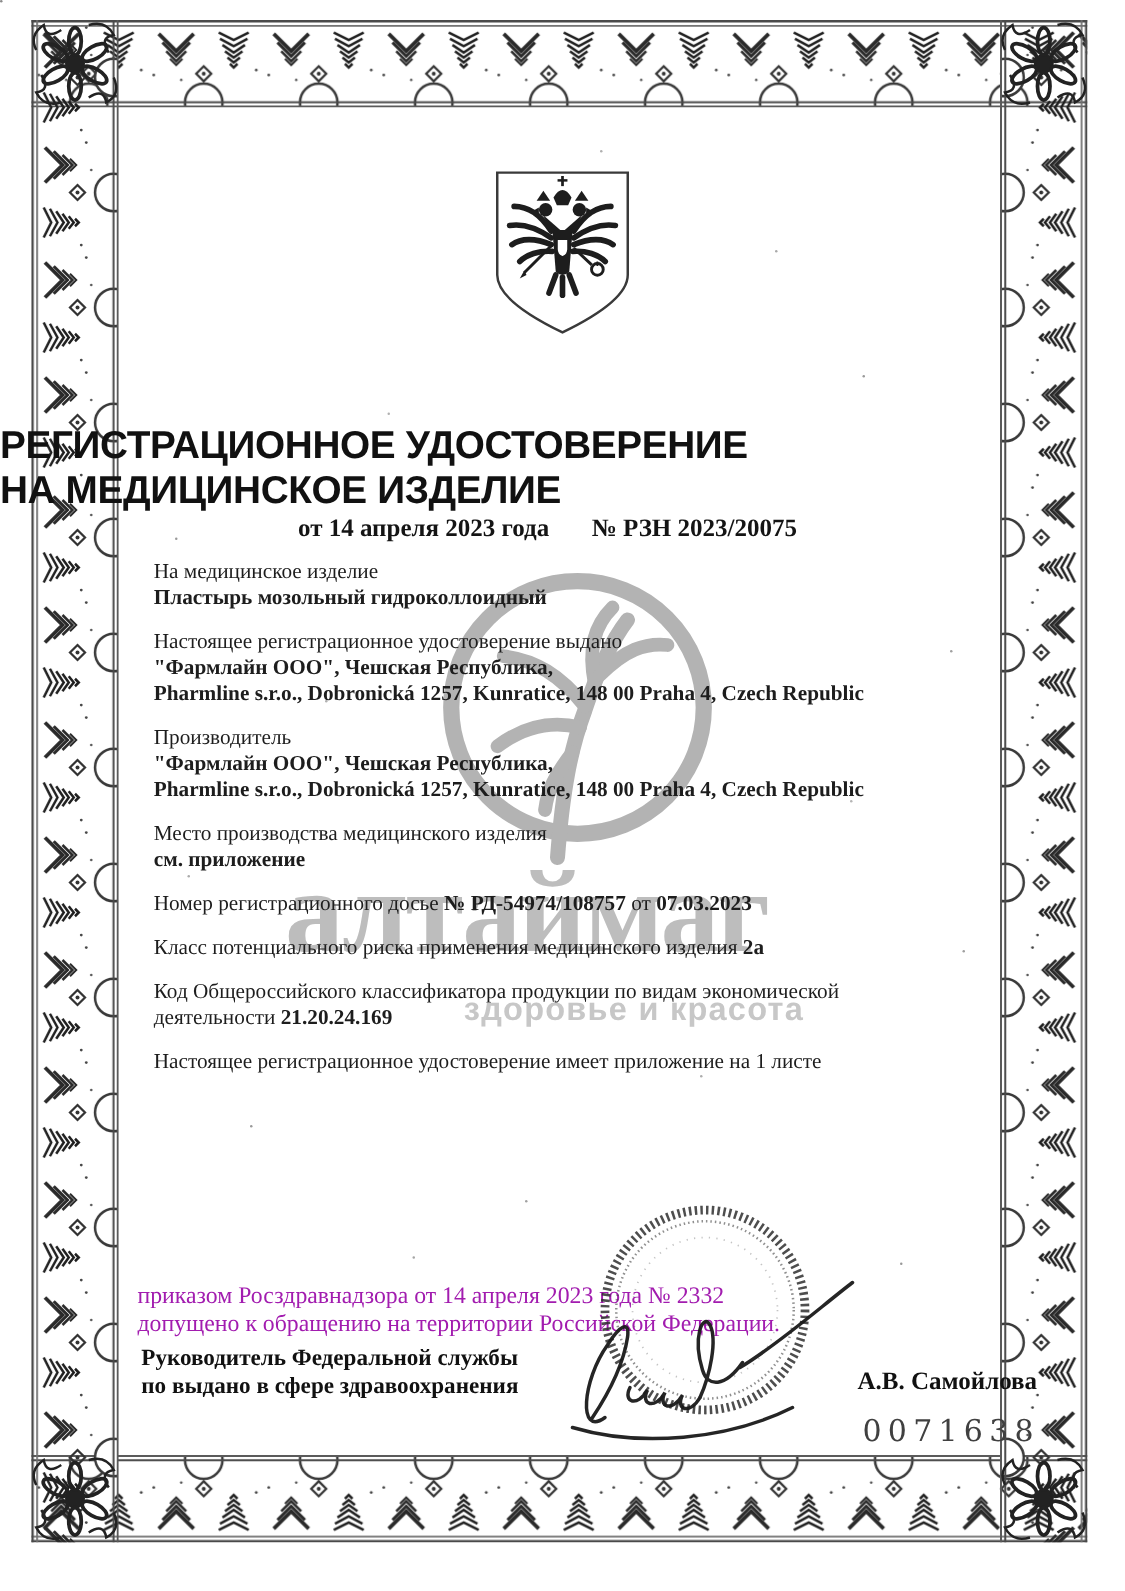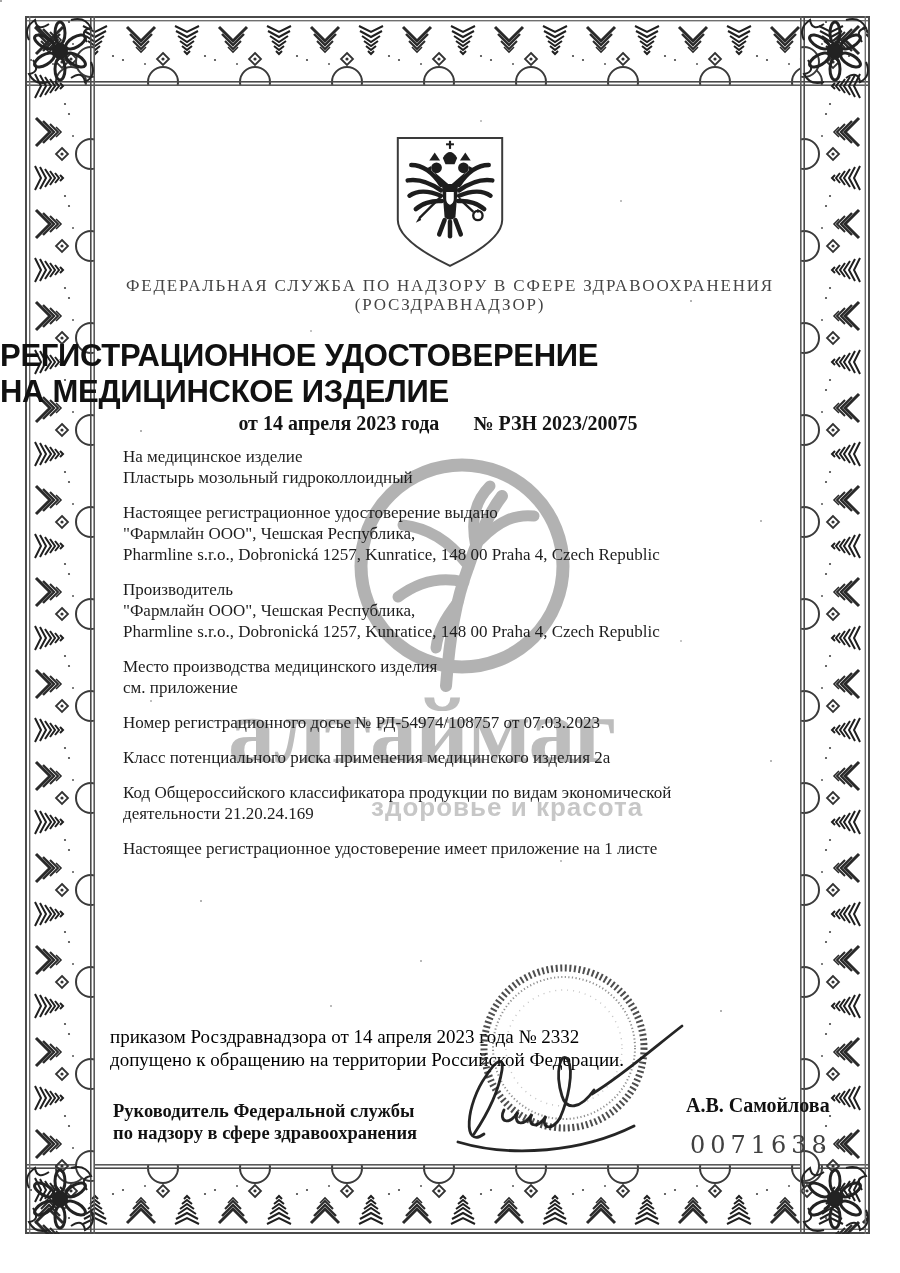--- a/index.html
+++ b/index.html
@@ -44,24 +44,24 @@
     letter-spacing:-.3px;line-height:36px;color:#111;
   }
   .dateline{
     position:absolute;left:0;right:0;top:412px;z-index:3;
     display:flex;justify-content:center;gap:34px;transform:translateX(-12px);
     font-weight:bold;font-size:20px;color:#141414;
   }
   
   .bodytext{position:absolute;left:123px;top:446px;width:648px;z-index:3;font-size:17px;line-height:21px;}
   .bodytext p{margin:0 0 14px 0;}
-  .b{font-weight:normal;}
-  
-  .order{position:absolute;left:110px;top:1026px;z-index:3;font-size:19px;line-height:22.5px;color:#000000;}
-  .signer-title{position:absolute;left:113px;top:1076px;z-index:3;font-weight:bold;font-size:18.5px;line-height:22px;color:#111;margin-top:24px;}
+  .b{font-weight:bold;}
+  
+  .order{position:absolute;left:110px;top:1026px;z-index:3;font-size:19px;line-height:22.5px;color:#a21caf;}
+  .signer-title{position:absolute;left:113px;top:1076px;z-index:3;font-weight:bold;font-size:18.5px;line-height:22px;color:#111;}
   .signer-name{position:absolute;left:650px;top:1094px;z-index:3;font-weight:bold;font-size:20px;color:#111;white-space:nowrap;margin-left:36px;}
   .serial{
     position:absolute;left:690px;top:1131px;z-index:3;
     font-family:"DejaVu Serif",serif;font-size:24px;letter-spacing:5px;color:#404040;
   }
   .stamp{position:absolute;left:478px;top:962px;width:172px;height:172px;z-index:4;}
   .signature{position:absolute;left:450px;top:1012px;width:270px;height:145px;z-index:5;}
   
   .noise{position:absolute;left:0;top:0;width:2px;height:2px;background:#8a8a8a;border-radius:50%;z-index:2;
     box-shadow:140px 430px 0 #999,690px 300px 0 #9a9a9a,760px 520px 0 #a0a0a0,200px 900px 0 #9a9a9a,
@@ -282,24 +282,20 @@
       </g>
       <path d="M60,70 L36,94" fill="none" stroke-width="2.6"></path>
       <path d="M38,96 l-6,3 l4,-7 Z" stroke="none"></path>
       <path d="M80,72 L96,87" fill="none" stroke-width="2.6"></path>
       <circle cx="101" cy="91" r="5.2" fill="none" stroke-width="2.6"></circle>
       <path d="M101,84 V88 M98.5,86 H103.5" fill="none" stroke-width="1.6"></path>
       <path d="M65,64 h10 v9 q0,5 -5,7 q-5,-2 -5,-7 Z" fill="#ffffff" stroke-width="1.6"></path>
     </g>
   </svg>
 
-  <div class="agency">
-    <div>ФЕДЕРАЛЬНАЯ СЛУЖБА ПО НАДЗОРУ В СФЕРЕ ЗДРАВООХРАНЕНИЯ</div>
-    <div>(РОСЗДРАВНАДЗОР)</div>
-  </div>
 
   <div class="title">
     <div>РЕГИСТРАЦИОННОЕ УДОСТОВЕРЕНИЕ</div>
     <div>НА МЕДИЦИНСКОЕ ИЗДЕЛИЕ</div>
   </div>
 
   <div class="dateline">
     <span>от 14 апреля 2023 года</span>
     <span>№ РЗН 2023/20075</span>
   </div>
@@ -342,21 +338,21 @@
       <span>Настоящее регистрационное удостоверение имеет приложение на 1 листе</span>
     </p>
   </div>
 
   <div class="order">
     <div>приказом Росздравнадзора от 14 апреля 2023 года № 2332</div>
     <div>допущено к обращению на территории Российской Федерации.</div>
   </div>
   <div class="signer-title">
     <div>Руководитель Федеральной службы</div>
-    <div>по надзору в сфере здравоохранения</div>
+    <div>по выдано в сфере здравоохранения</div>
   </div>
   <div class="signer-name">А.В. Самойлова</div>
   <div class="serial">0071638</div>
 
   <svg class="stamp" viewBox="0 0 172 172">
     <circle cx="86" cy="86" r="80" fill="none" stroke="#2f2f2f" stroke-width="7" stroke-dasharray="2 2.6" opacity="0.85"></circle>
     <circle cx="86" cy="86" r="71" fill="none" stroke="#454545" stroke-width="2" stroke-dasharray="1.2 2.4" opacity="0.6"></circle>
     <circle cx="86" cy="86" r="58" fill="none" stroke="#555" stroke-width="1.4" stroke-dasharray="1 5" opacity="0.35"></circle>
   </svg>
 

